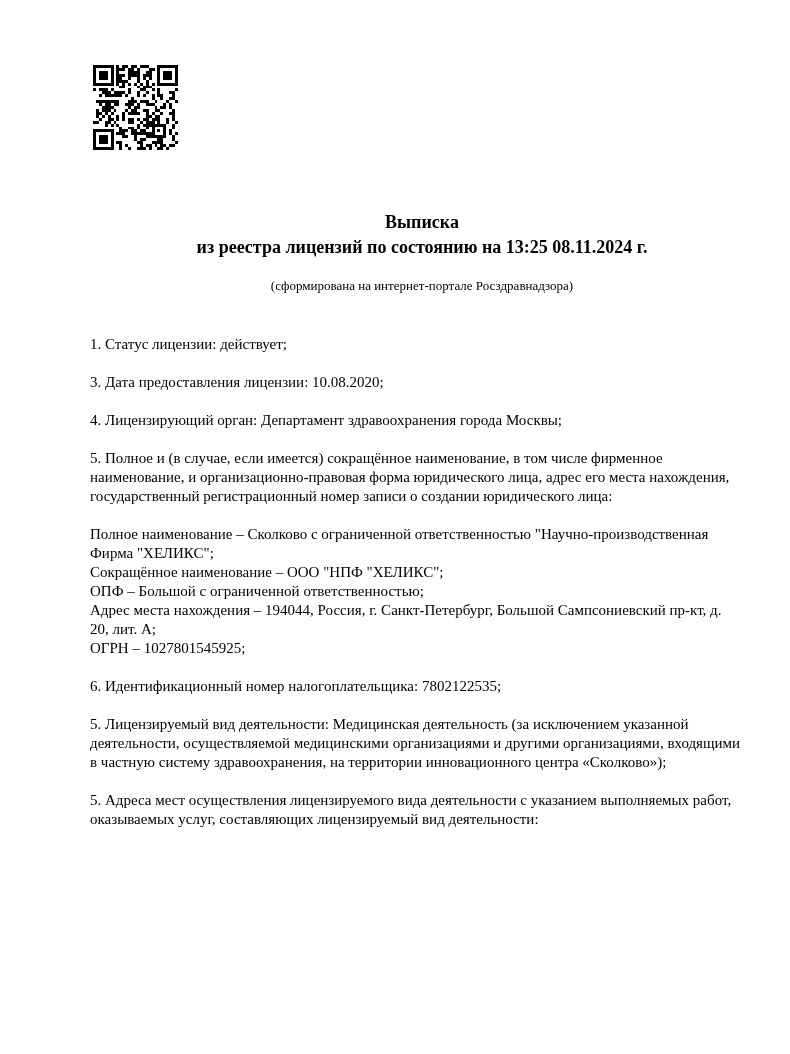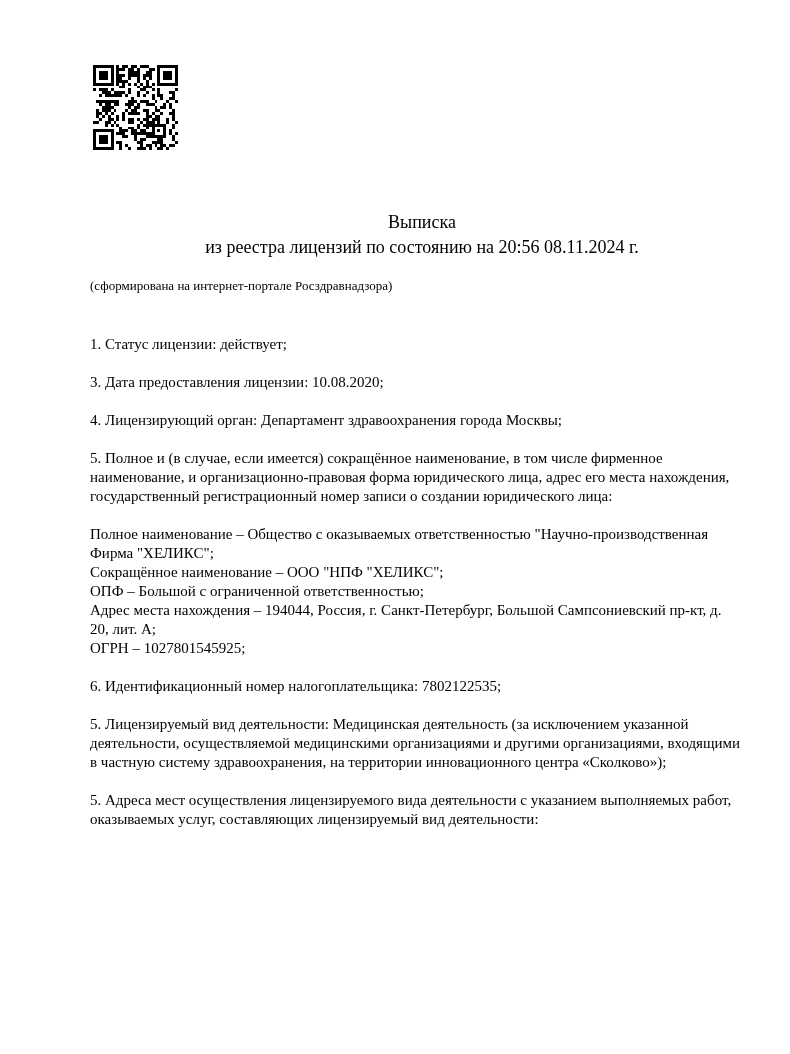--- a/index.html
+++ b/index.html
@@ -27,27 +27,27 @@
   .qr svg { display: block; width: 85px; height: 85px; shape-rendering: crispEdges; }
   .content {
     position: absolute;
     left: 90px;
     top: 0;
     width: 664px;
   }
   .title-block {
     margin-top: 210px;
     text-align: center;
-    font-weight: normal;
+    font-weight: bold;
     font-size: 18px;
     line-height: 25px;
   }
   .subtitle {
     margin-top: 17px;
-    text-align: left;
+    text-align: center;
     font-size: 13px;
     line-height: 17px;
   }
   .body-text {
     margin-top: 41px;
     font-size: 15px;
     line-height: 19px;
   }
   .para {
     margin: 0 12px 19px 0;
@@ -462,33 +462,33 @@
         <rect x="22" y="28" width="1" height="1" fill="#000"></rect>
         <rect x="23" y="28" width="1" height="1" fill="#000"></rect>
         <rect x="25" y="28" width="1" height="1" fill="#000"></rect>
       </svg>
   </div>
 
   <div class="content">
 
     <div class="title-block">
       <div class="title-line">Выписка</div>
-      <div class="title-line">из реестра лицензий по состоянию на 20:56 08.11.2024 г.</div>
+      <div class="title-line">из реестра лицензий по состоянию на 13:25 08.11.2024 г.</div>
     </div>
 
     <div class="subtitle">(сформирована на интернет-портале Росздравнадзора)</div>
 
     <div class="body-text">
       <p class="para">1. Статус лицензии: действует;</p>
       <p class="para">3. Дата предоставления лицензии: 10.08.2020;</p>
       <p class="para">4. Лицензирующий орган: Департамент здравоохранения города Москвы;</p>
       <p class="para">5. Полное и (в случае, если имеется) сокращённое наименование, в том числе фирменное наименование, и организационно-правовая форма юридического лица, адрес его места нахождения, государственный регистрационный номер записи о создании юридического лица:</p>
 
       <div class="para">
-        <div class="line">Полное наименование – Общество с оказываемых ответственностью "Научно-производственная Фирма "ХЕЛИКС";</div>
+        <div class="line">Полное наименование – Сколково с ограниченной ответственностью "Научно-производственная Фирма "ХЕЛИКС";</div>
         <div class="line">Сокращённое наименование – ООО "НПФ "ХЕЛИКС";</div>
         <div class="line">ОПФ – Большой с ограниченной ответственностью;</div>
         <div class="line">Адрес места нахождения – 194044, Россия, г. Санкт-Петербург, Большой Сампсониевский пр-кт, д. 20, лит. А;</div>
         <div class="line">ОГРН – 1027801545925;</div>
       </div>
 
       <p class="para">6. Идентификационный номер налогоплательщика: 7802122535;</p>
       <p class="para">5. Лицензируемый вид деятельности: Медицинская деятельность (за исключением указанной деятельности, осуществляемой медицинскими организациями и другими организациями, входящими в частную систему здравоохранения, на территории инновационного центра «Сколково»);</p>
       <p class="para">5. Адреса мест осуществления лицензируемого вида деятельности с указанием выполняемых работ, оказываемых услуг, составляющих лицензируемый вид деятельности:</p>
     </div>

